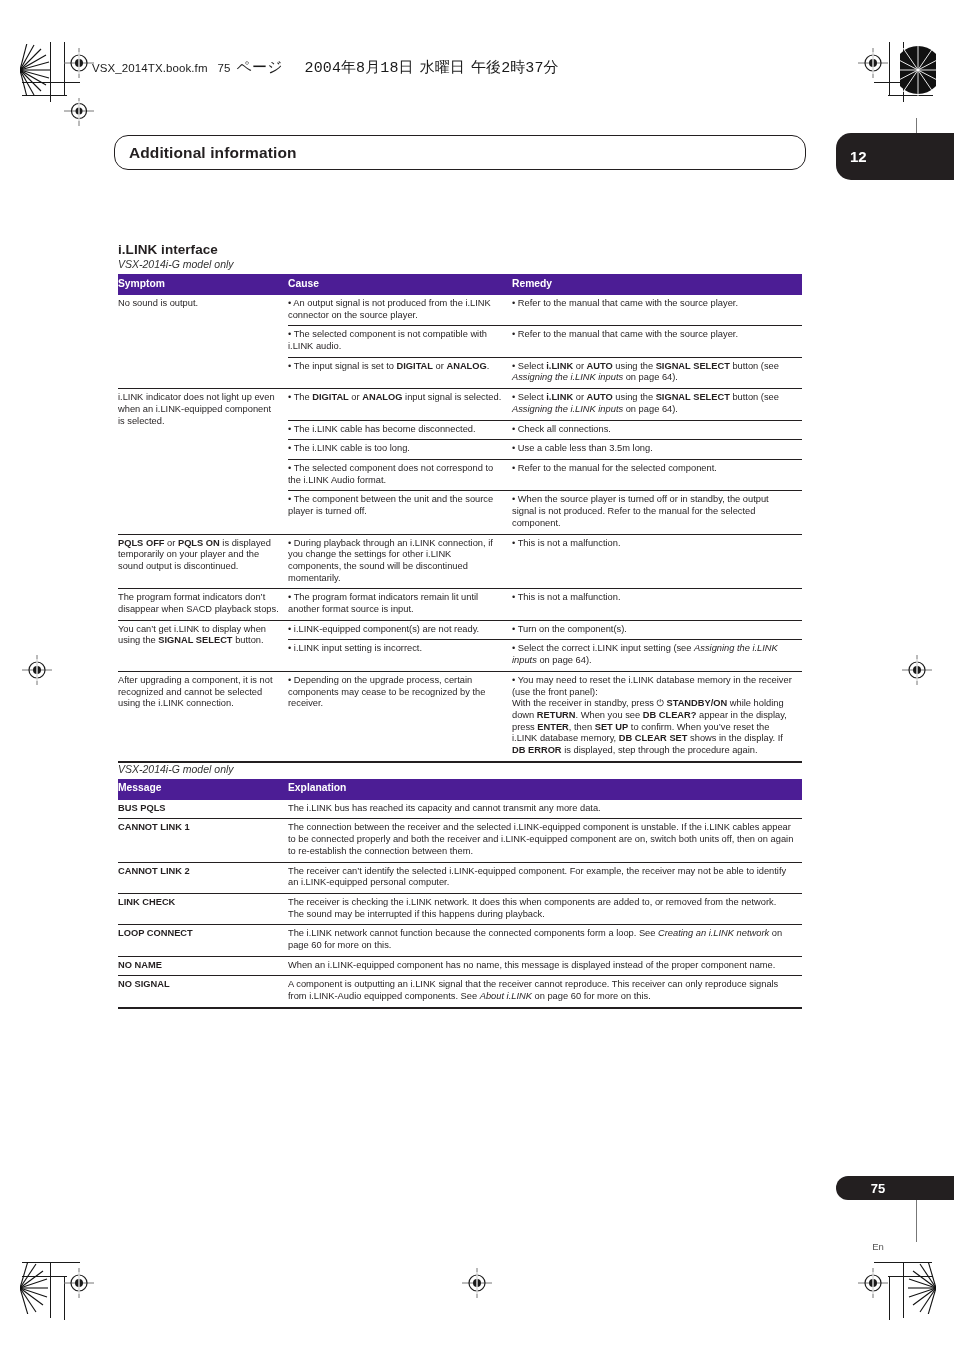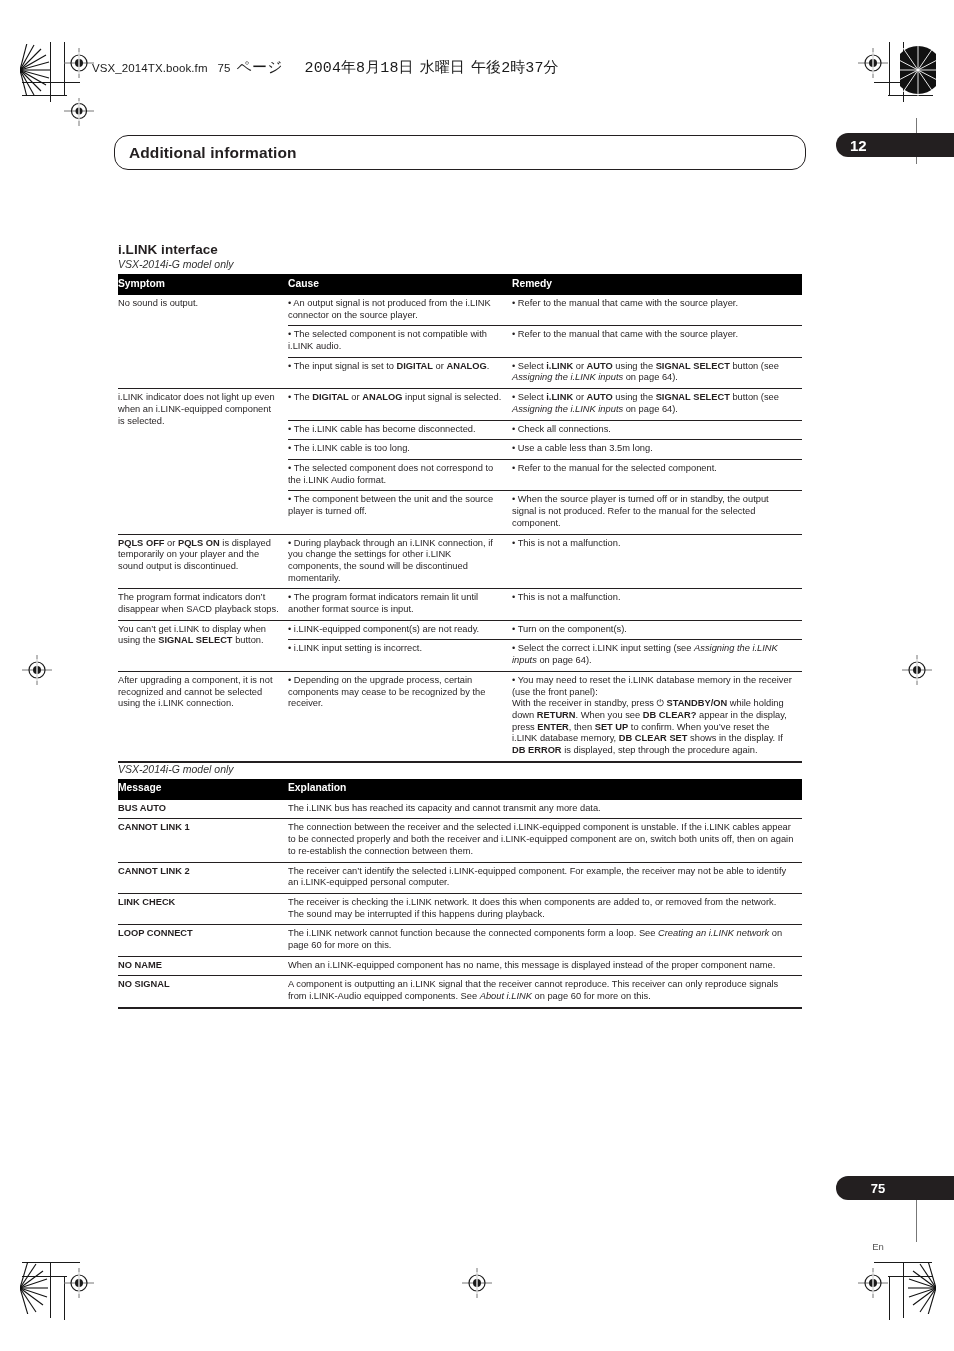--- a/index.html
+++ b/index.html
@@ -35,21 +35,21 @@
   .chapter-pill{
     width:100%;height:100%;box-sizing:border-box;
     border:1.4px solid #231f20;border-radius:14px;
     display:flex;align-items:center;
   }
   .chapter-title{
     font-size:15.5px;font-weight:bold;padding-left:14px;
     letter-spacing:.1px;color:#231f20;
   }
   .chapter-num{
-    position:absolute;left:836px;top:133px;width:118px;height:24px;
+    position:absolute;left:836px;top:133px;width:118px;height:47px;
     background:#231f20;border-top-left-radius:15px;border-bottom-left-radius:15px;
     color:#fff;font-size:15px;font-weight:bold;
     display:flex;align-items:center;padding-left:14px;box-sizing:border-box;
   }
 
   
   .content{position:absolute;left:118px;top:242px;width:684px;}
 
   h2.sect{
     font-size:13.5px;font-weight:bold;margin:0 0 1px 0;
@@ -61,21 +61,21 @@
   .lead{
     font-size:10.8px;margin:0 0 7px 0;color:#231f20;line-height:1.28;
   }
 
   
   table.pt{
     border-collapse:collapse;width:684px;table-layout:fixed;
     font-size:9.3px;line-height:1.26;color:#231f20;
   }
   table.pt thead th{
-    background:#000000;color:#ffffff;text-align:left;
+    background:#4c1d95;color:#ffffff;text-align:left;
     font-size:10.3px;font-weight:bold;
     padding:3.5px 0 4.5px 0;vertical-align:middle;
   }
   table.pt td{
     vertical-align:top;
     padding:3px 8px 4px 0;
     border-top:0.8px solid #231f20;
     margin-left:24px;
   }
   table.pt tbody tr:first-child td{border-top:none;}
@@ -376,21 +376,21 @@
         <col class="m2">
       </colgroup>
     <thead>
       <tr>
         <th class="pl">Message</th>
         <th>Explanation</th>
       </tr>
     </thead>
     <tbody>
         <tr>
-          <td class="pl"><b>BUS AUTO</b></td>
+          <td class="pl"><b>BUS PQLS</b></td>
           <td>The i.LINK bus has reached its capacity and cannot transmit any more data.</td>
         </tr>
         <tr>
           <td class="pl"><b>CANNOT LINK 1</b></td>
           <td>The connection between the receiver and the selected i.LINK-equipped component is unstable. If the i.LINK cables appear to be connected properly and both the receiver and i.LINK-equipped component are on, switch both units off, then on again to re-establish the connection between them.</td>
         </tr>
         <tr>
           <td class="pl"><b>CANNOT LINK 2</b></td>
           <td>The receiver can’t identify the selected i.LINK-equipped component. For example, the receiver may not be able to identify an i.LINK-equipped personal computer.</td>
         </tr>

